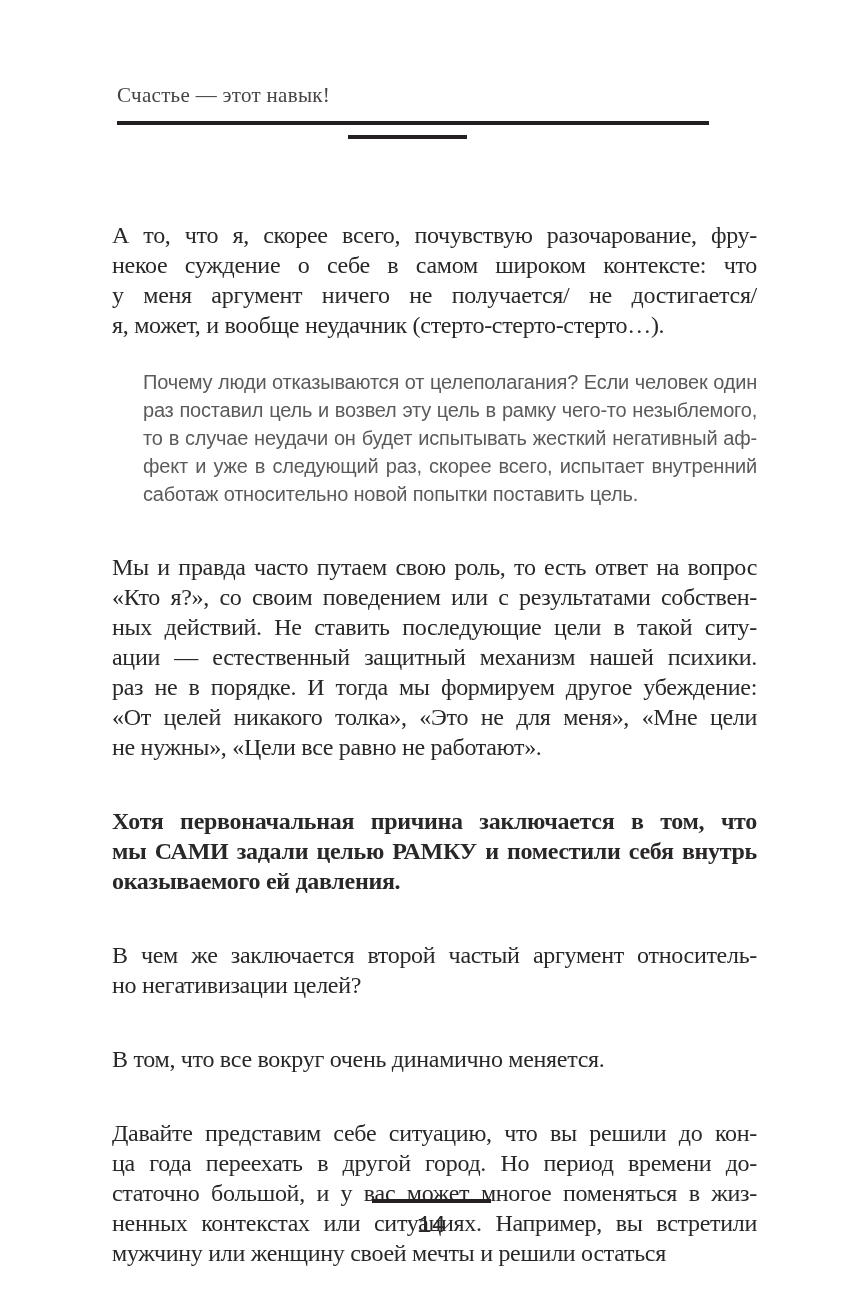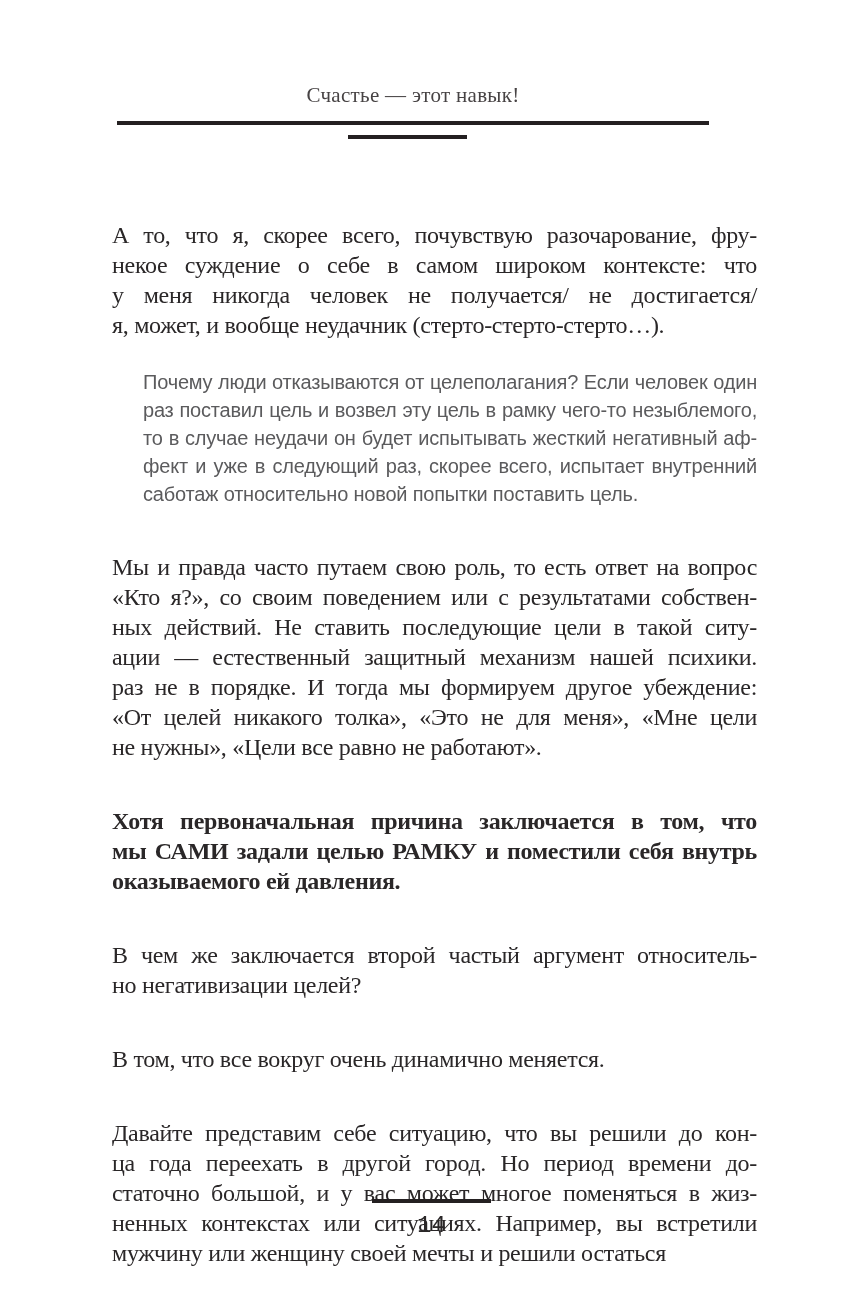--- a/index.html
+++ b/index.html
@@ -16,21 +16,21 @@
     overflow: hidden;
     font-family: "Liberation Serif", serif;
   }
 
   
   .running-header {
     position: absolute;
     top: 82px;
     left: 117px;
     width: 592px;
-    text-align: center;
+    text-align: left;
     font-family: "Liberation Serif", serif;
     font-size: 21px;
     line-height: 26px;
     color: var(--header_ink, #474344);
     letter-spacing: 0.3px;
   }
   .header-rule {
     position: absolute;
     top: 121px;
     left: 117px;
@@ -113,21 +113,21 @@
   <div class="running-header">Счастье — этот навык!</div>
 
   <div class="header-rule"></div>
 
   <div class="header-subrule"></div>
 
   <div class="text-block">
       <div class="para body">
         <div class="line">А то, что я, скорее всего, почувствую разочарование, фру-</div>
         <div class="line">некое суждение о себе в самом широком контексте: что</div>
-        <div class="line">у меня никогда человек не получается/ не достигается/</div>
+        <div class="line">у меня аргумент ничего не получается/ не достигается/</div>
         <div class="line last">я, может, и вообще неудачник (стерто-стерто-стерто…).</div>
       </div>
       <div class="para quote">
         <div class="line">Почему люди отказываются от целеполагания? Если человек один</div>
         <div class="line">раз поставил цель и возвел эту цель в рамку чего-то незыблемого,</div>
         <div class="line">то в случае неудачи он будет испытывать жесткий негативный аф-</div>
         <div class="line">фект и уже в следующий раз, скорее всего, испытает внутренний</div>
         <div class="line last">саботаж относительно новой попытки поставить цель.</div>
       </div>
       <div class="para body">

